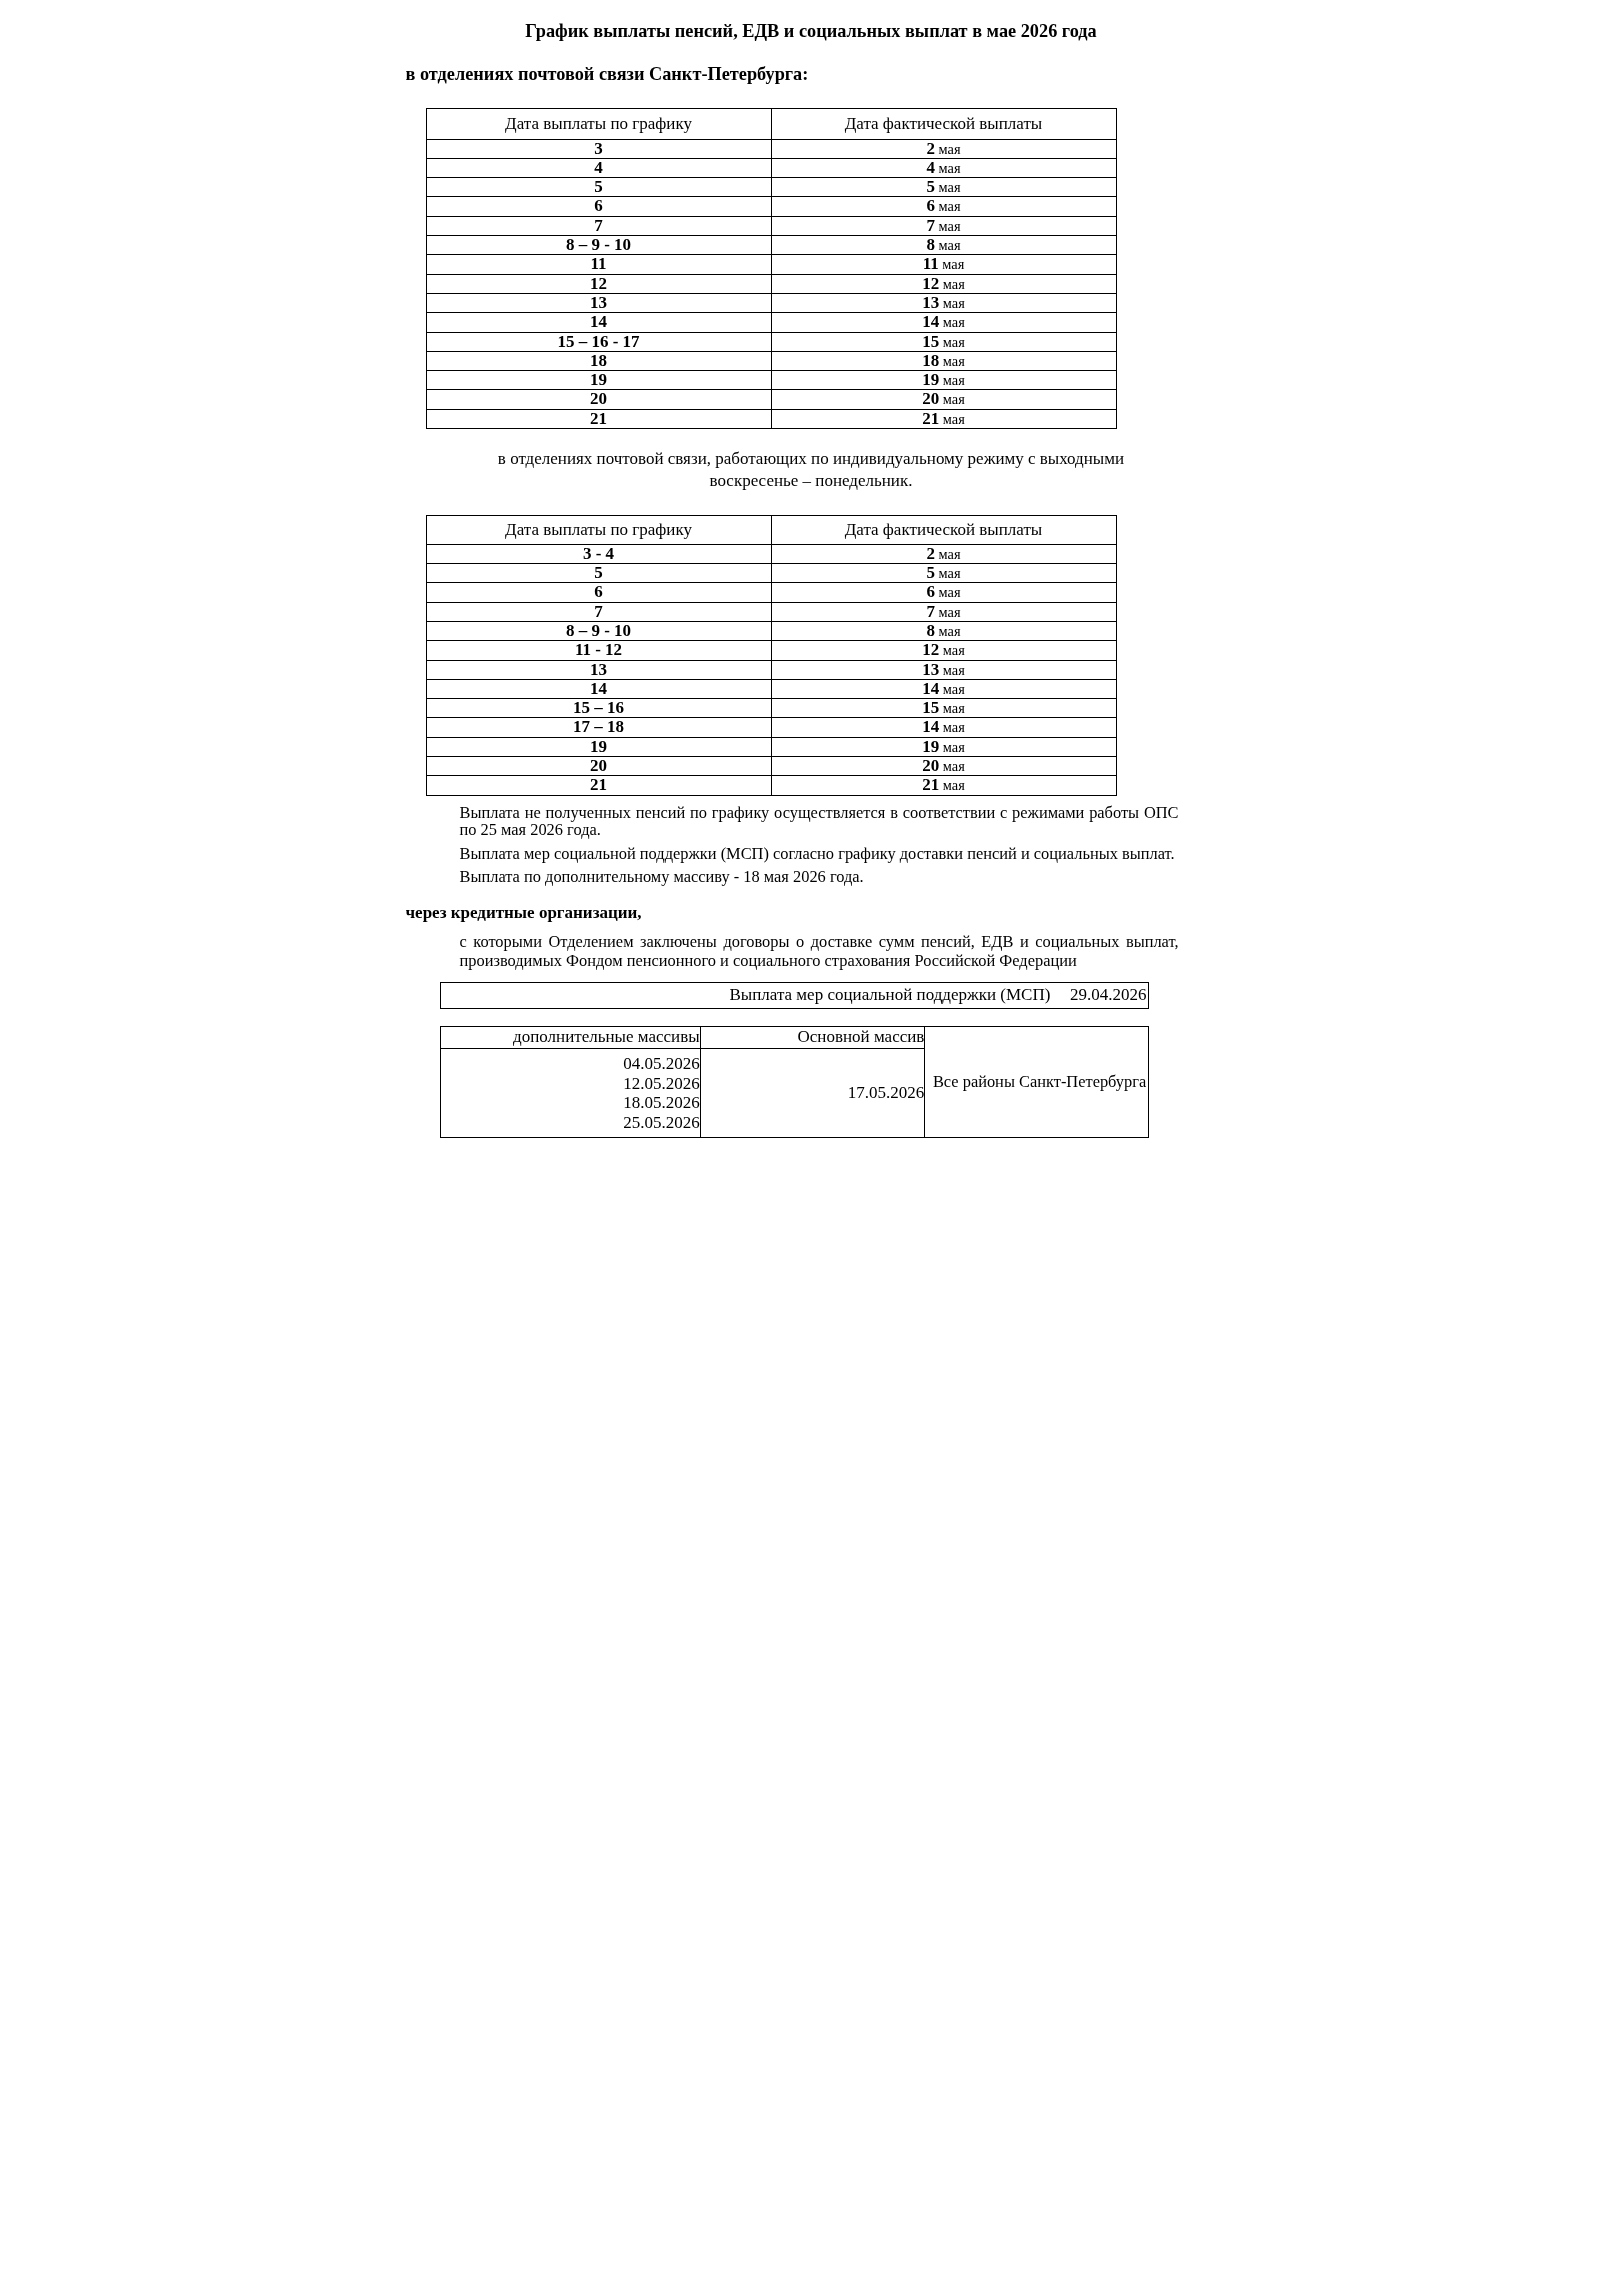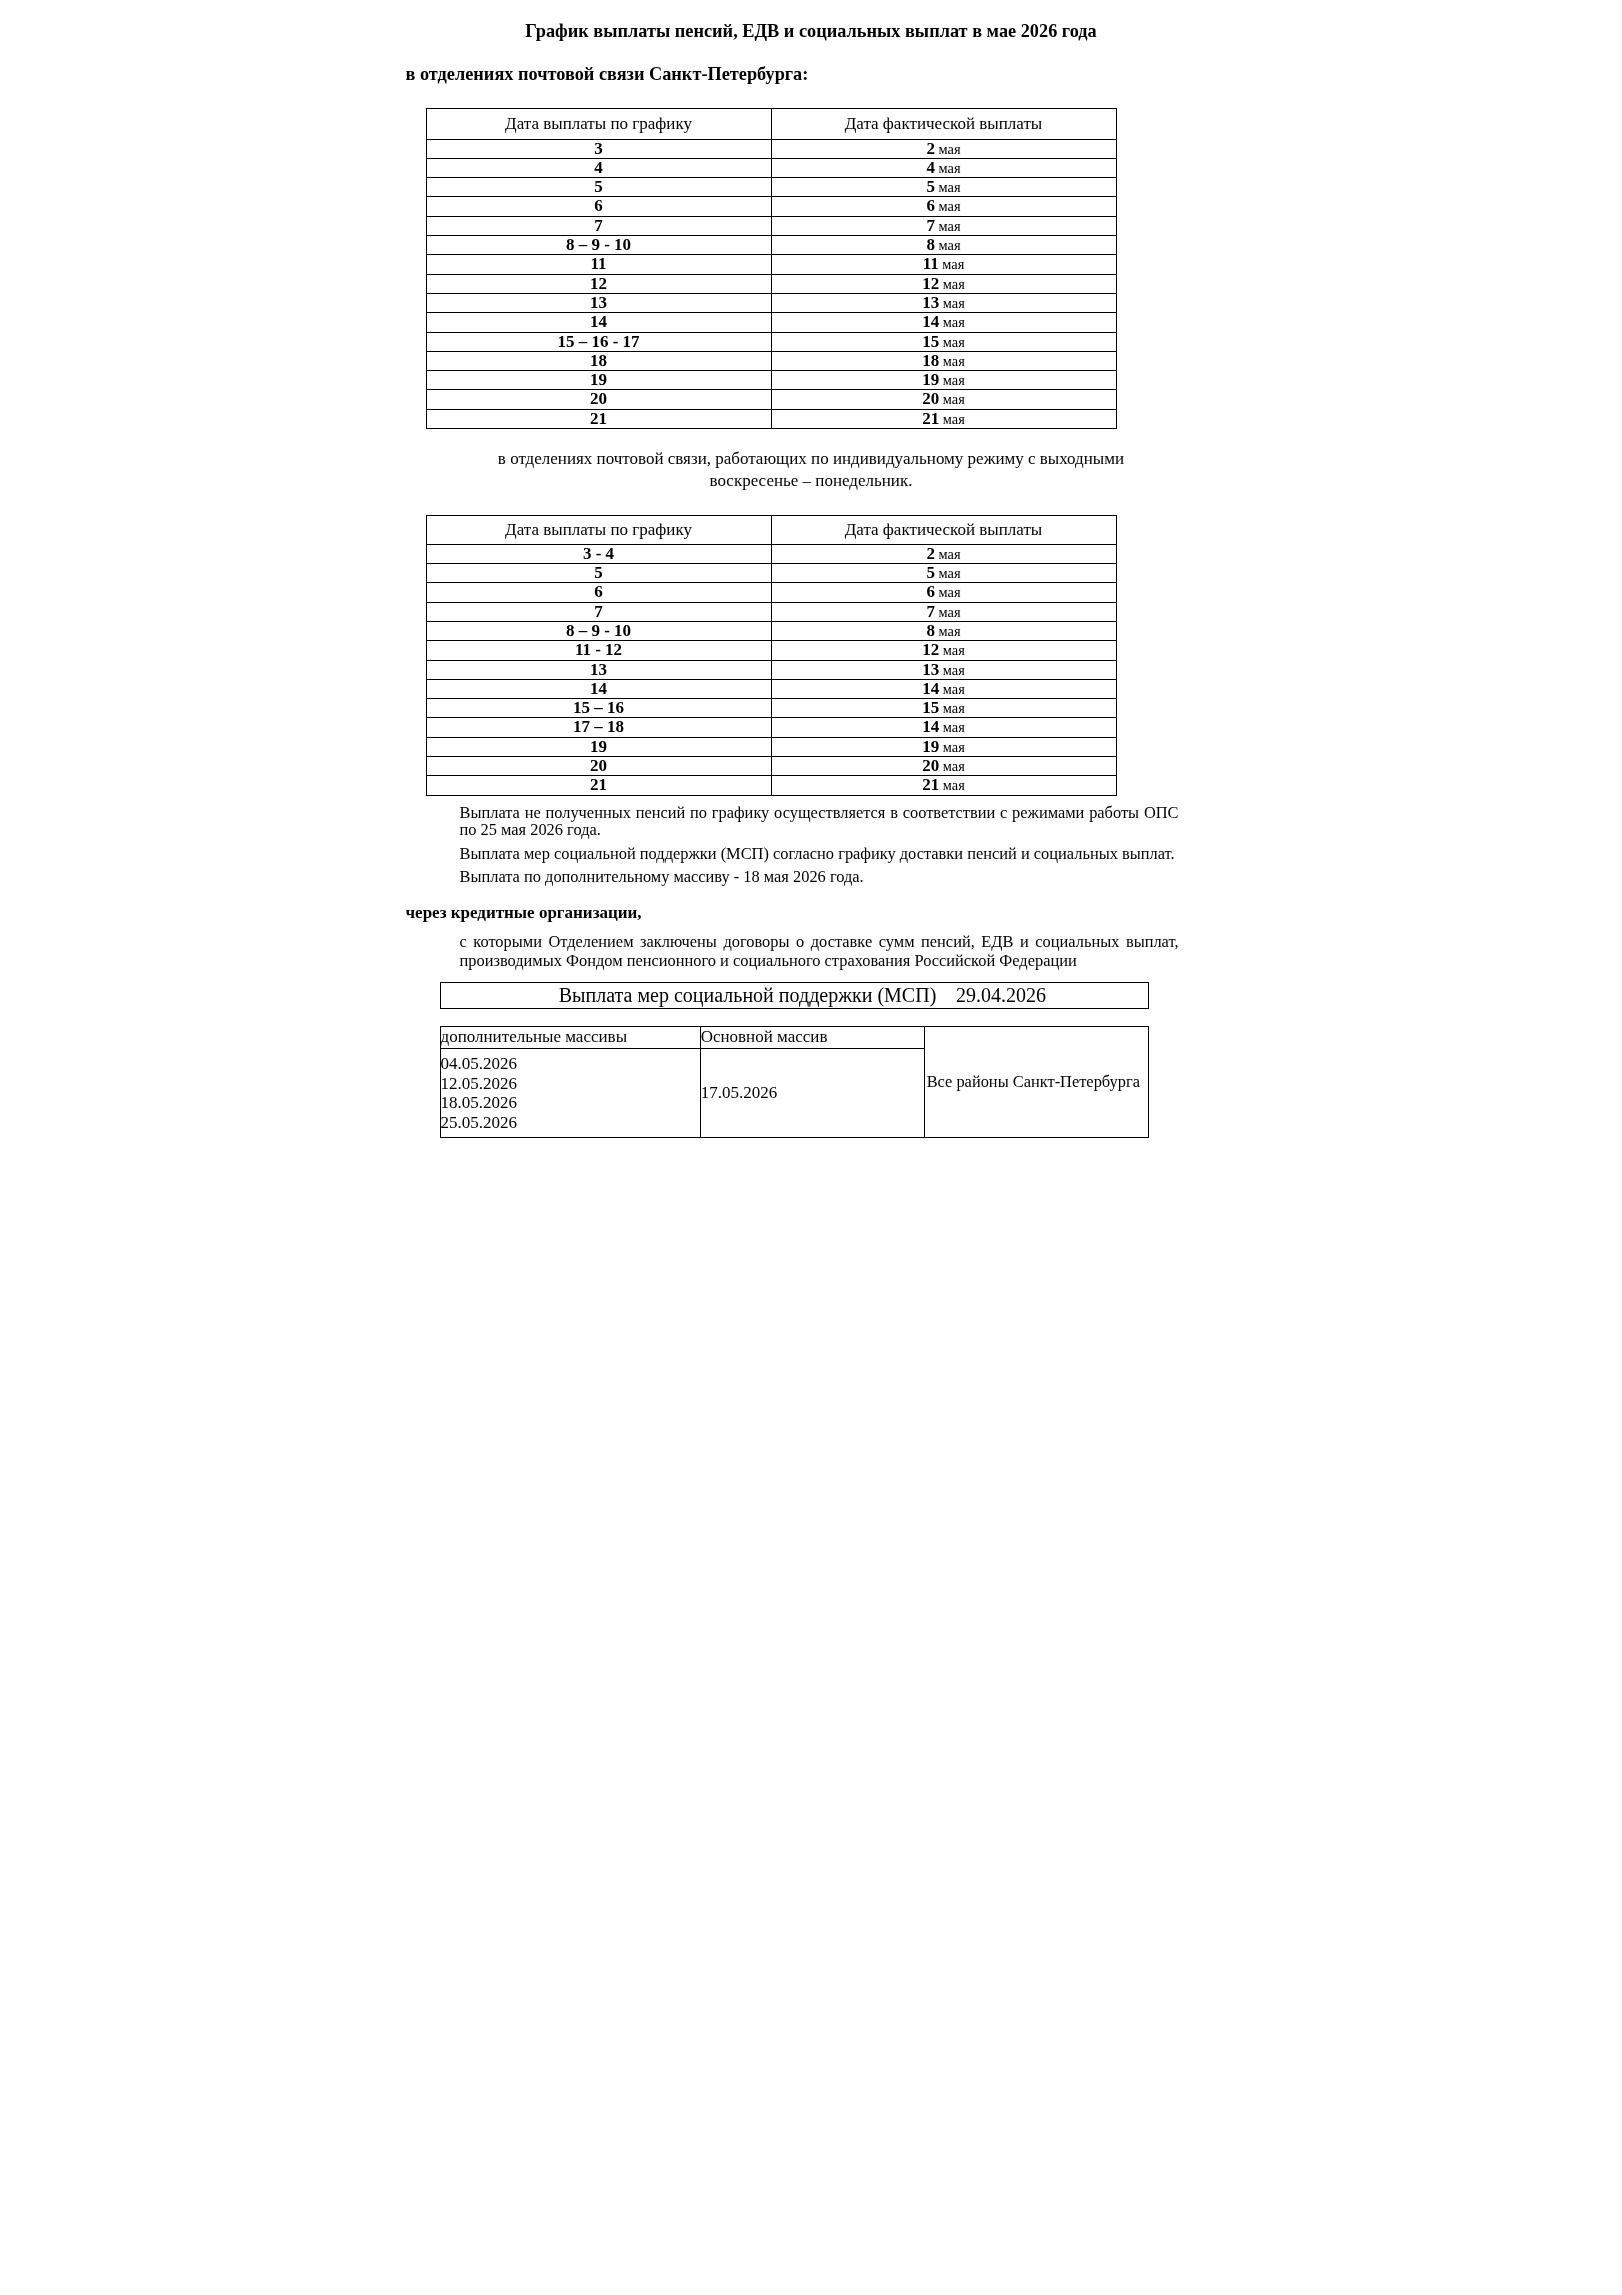--- a/index.html
+++ b/index.html
@@ -55,32 +55,32 @@
   }
   .credit-desc{
     margin-top:10.5px;line-height:18.3px;
   }
   
   .msp-table{
     width:709px;margin-left:34px;margin-top:11.8px;
     border:1.3px solid #000;
   }
   .msp-table td{
-    border:1.3px solid #000;height:23px;font-size:20px;
-    text-align:center;padding-left:17.7px;vertical-align:middle;
+    border:1.3px solid #000;height:23px;font-size:17px;
+    text-align:right;padding-left:17.7px;vertical-align:middle;
   }
   .msp-date{margin-left:19.6px;}
   
   .credit-table{
     width:709px;margin-left:34px;margin-top:17px;
     border:1.3px solid #000;
   }
   .credit-table th,.credit-table td{
     border:0.7px solid #000;font-size:17px;font-weight:normal;
-    text-align:left;vertical-align:middle;padding:0;
+    text-align:right;vertical-align:middle;padding:0;
   }
   .credit-table th{
     height:21.6px;border-bottom:1.3px solid #000;
   }
   .credit-table .body-row td{height:88px;}
   .credit-table .col1{width:36.6%;}
   .credit-table .col2{width:31.6%;}
   .credit-table .dates div{line-height:19.6px;}
   .credit-table .districts{
     border-left:0.7px solid #000;font-size:16.4px;padding:0 1.3px;

